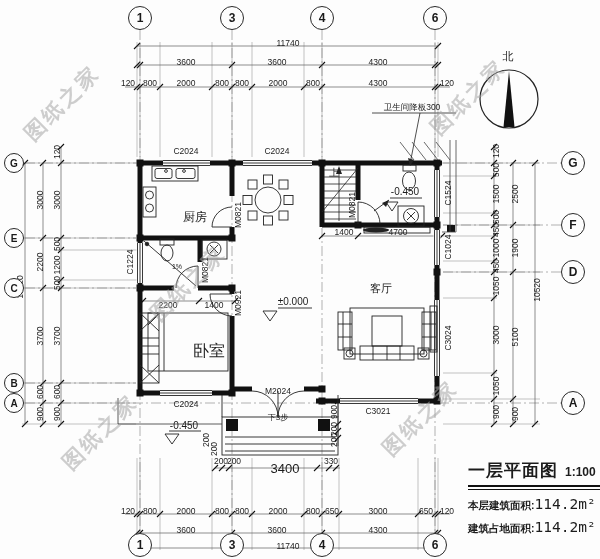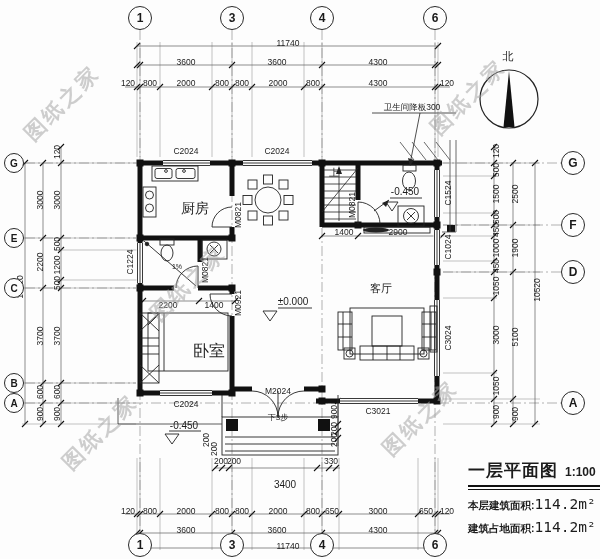--- a/index.html
+++ b/index.html
@@ -440,21 +440,21 @@
       <span class="lbl" style="left: 150px; top: 83px; font-size: 8.5px; transform: translate(-50%, -50%);">800</span>
       <span class="lbl" style="left: 186px; top: 83px; font-size: 8.5px; transform: translate(-50%, -50%);">2000</span>
       <span class="lbl" style="left: 222px; top: 83px; font-size: 8.5px; transform: translate(-50%, -50%);">800</span>
       <span class="lbl" style="left: 242px; top: 83px; font-size: 8.5px; transform: translate(-50%, -50%);">800</span>
       <span class="lbl" style="left: 278px; top: 83px; font-size: 8.5px; transform: translate(-50%, -50%);">2000</span>
       <span class="lbl" style="left: 313px; top: 83px; font-size: 8.5px; transform: translate(-50%, -50%);">800</span>
       <span class="lbl" style="left: 378px; top: 83px; font-size: 8.5px; transform: translate(-50%, -50%);">4300</span>
       <span class="lbl" style="left: 447px; top: 83px; font-size: 8.5px; transform: translate(-50%, -50%);">120</span>
       <span class="lbl" style="left: 221px; top: 461px; font-size: 8.5px; transform: translate(-50%, -50%);">200</span>
       <span class="lbl" style="left: 234px; top: 461px; font-size: 8.5px; transform: translate(-50%, -50%);">200</span>
-      <span class="lbl" style="left: 285px; top: 485px; font-size: 10px; transform: translate(-50%, -50%);">3400</span>
+      <span class="lbl" style="left: 285px; top: 468px; font-size: 13px; transform: translate(-50%, -50%);">3400</span>
       <span class="lbl" style="left: 331px; top: 461px; font-size: 8.5px; transform: translate(-50%, -50%);">330</span>
       <span class="lbl" style="left: 128px; top: 511px; font-size: 8.5px; transform: translate(-50%, -50%);">120</span>
       <span class="lbl" style="left: 150px; top: 511px; font-size: 8.5px; transform: translate(-50%, -50%);">800</span>
       <span class="lbl" style="left: 186px; top: 511px; font-size: 8.5px; transform: translate(-50%, -50%);">2000</span>
       <span class="lbl" style="left: 222px; top: 511px; font-size: 8.5px; transform: translate(-50%, -50%);">800</span>
       <span class="lbl" style="left: 242px; top: 511px; font-size: 8.5px; transform: translate(-50%, -50%);">800</span>
       <span class="lbl" style="left: 278px; top: 511px; font-size: 8.5px; transform: translate(-50%, -50%);">2000</span>
       <span class="lbl" style="left: 313px; top: 511px; font-size: 8.5px; transform: translate(-50%, -50%);">800</span>
       <span class="lbl" style="left: 332px; top: 511px; font-size: 8.5px; transform: translate(-50%, -50%);">650</span>
       <span class="lbl" style="left: 378px; top: 511px; font-size: 8.5px; transform: translate(-50%, -50%);">3000</span>
@@ -488,42 +488,42 @@
       <span class="lbl" style="left: 496px; top: 286px; font-size: 8.5px; transform: translate(-50%, -50%) rotate(-90deg);">1050</span>
       <span class="lbl" style="left: 496px; top: 335px; font-size: 8.5px; transform: translate(-50%, -50%) rotate(-90deg);">3000</span>
       <span class="lbl" style="left: 496px; top: 386px; font-size: 8.5px; transform: translate(-50%, -50%) rotate(-90deg);">1050</span>
       <span class="lbl" style="left: 496px; top: 412px; font-size: 8.5px; transform: translate(-50%, -50%) rotate(-90deg);">900</span>
       <span class="lbl" style="left: 515px; top: 194px; font-size: 8.5px; transform: translate(-50%, -50%) rotate(-90deg);">2500</span>
       <span class="lbl" style="left: 515px; top: 248px; font-size: 8.5px; transform: translate(-50%, -50%) rotate(-90deg);">1900</span>
       <span class="lbl" style="left: 515px; top: 337px; font-size: 8.5px; transform: translate(-50%, -50%) rotate(-90deg);">5100</span>
       <span class="lbl" style="left: 515px; top: 414px; font-size: 8.5px; transform: translate(-50%, -50%) rotate(-90deg);">900</span>
       <span class="lbl" style="left: 537px; top: 290px; font-size: 8.5px; transform: translate(-50%, -50%) rotate(-90deg);">10520</span>
       <span class="lbl" style="left: 344px; top: 232px; font-size: 8.5px; transform: translate(-50%, -50%);">1400</span>
-      <span class="lbl" style="left: 398px; top: 232px; font-size: 8.5px; transform: translate(-50%, -50%);">2900</span>
+      <span class="lbl" style="left: 398px; top: 232px; font-size: 8.5px; transform: translate(-50%, -50%);">4700</span>
       <span class="lbl" style="left: 168px; top: 305px; font-size: 8.5px; transform: translate(-50%, -50%);">2200</span>
       <span class="lbl" style="left: 214px; top: 305px; font-size: 8.5px; transform: translate(-50%, -50%);">1400</span>
       <span class="lbl" style="left: 334px; top: 412px; font-size: 8.5px; transform: translate(-50%, -50%) rotate(-90deg);">900</span>
       <span class="lbl" style="left: 334px; top: 429px; font-size: 8.5px; transform: translate(-50%, -50%) rotate(-90deg);">200</span>
       <span class="lbl" style="left: 334px; top: 440px; font-size: 8.5px; transform: translate(-50%, -50%) rotate(-90deg);">200</span>
       <span class="lbl" style="left: 206px; top: 440px; font-size: 8.5px; transform: translate(-50%, -50%) rotate(-90deg);">200</span>
       <span class="lbl" style="left: 214px; top: 449px; font-size: 8.5px; transform: translate(-50%, -50%) rotate(-90deg);">200</span>
       <span class="lbl" style="left: 186px; top: 151px; font-size: 8.5px; transform: translate(-50%, -50%);">C2024</span>
       <span class="lbl" style="left: 277px; top: 151px; font-size: 8.5px; transform: translate(-50%, -50%);">C2024</span>
       <span class="lbl" style="left: 186px; top: 404px; font-size: 8.5px; transform: translate(-50%, -50%);">C2024</span>
       <span class="lbl" style="left: 378px; top: 411px; font-size: 8.5px; transform: translate(-50%, -50%);">C3021</span>
       <span class="lbl" style="left: 448px; top: 193px; font-size: 8.5px; transform: translate(-50%, -50%) rotate(-90deg);">C1524</span>
       <span class="lbl" style="left: 448px; top: 247px; font-size: 8.5px; transform: translate(-50%, -50%) rotate(-90deg);">C1024</span>
       <span class="lbl" style="left: 448px; top: 338px; font-size: 8.5px; transform: translate(-50%, -50%) rotate(-90deg);">C3024</span>
       <span class="lbl" style="left: 130px; top: 262px; font-size: 8.5px; transform: translate(-50%, -50%) rotate(-90deg);">C1224</span>
       <span class="lbl" style="left: 238px; top: 215px; font-size: 8.5px; transform: translate(-50%, -50%) rotate(-90deg);">M0821</span>
       <span class="lbl" style="left: 205px; top: 270px; font-size: 8.5px; transform: translate(-50%, -50%) rotate(-90deg);">M0821</span>
       <span class="lbl" style="left: 238px; top: 303px; font-size: 8.5px; transform: translate(-50%, -50%) rotate(-90deg);">M0921</span>
       <span class="lbl" style="left: 352px; top: 205px; font-size: 8.5px; transform: translate(-50%, -50%) rotate(-90deg);">M0821</span>
       <span class="lbl" style="left: 278px; top: 391px; font-size: 8.5px; transform: translate(-50%, -50%);">M2024</span>
-      <span class="lbl" style="left: 195px; top: 208px; font-size: 14px; transform: translate(-50%, -50%);">厨房</span>
+      <span class="lbl" style="left: 195px; top: 217px; font-size: 12px; transform: translate(-50%, -50%);">厨房</span>
       <span class="lbl" style="left: 209px; top: 351px; font-size: 16px; transform: translate(-50%, -50%);">卧室</span>
       <span class="lbl" style="left: 381px; top: 288px; font-size: 11px; transform: translate(-50%, -50%);">客厅</span>
       <span class="lbl" style="left: 293px; top: 302px; font-size: 10px; transform: translate(-50%, -50%);">±0.000</span>
       <span class="lbl" style="left: 405px; top: 192px; font-size: 10px; transform: translate(-50%, -50%);">-0.450</span>
       <span class="lbl" style="left: 184px; top: 426px; font-size: 10px; transform: translate(-50%, -50%);">-0.450</span>
       <span class="lbl" style="left: 412px; top: 107px; font-size: 8.5px; transform: translate(-50%, -50%);">卫生间降板300</span>
       <span class="lbl" style="left: 278px; top: 418px; font-size: 8px; transform: translate(-50%, -50%);">下3步</span>
       <span class="lbl" style="left: 334px; top: 173px; font-size: 10px; transform: translate(-50%, -50%);">上</span>
       <span class="lbl" style="left: 177px; top: 266px; font-size: 7px; transform: translate(-50%, -50%);">1%</span>
       <span class="lbl" style="left: 508px; top: 56px; font-size: 11px; transform: translate(-50%, -50%);">北</span>

